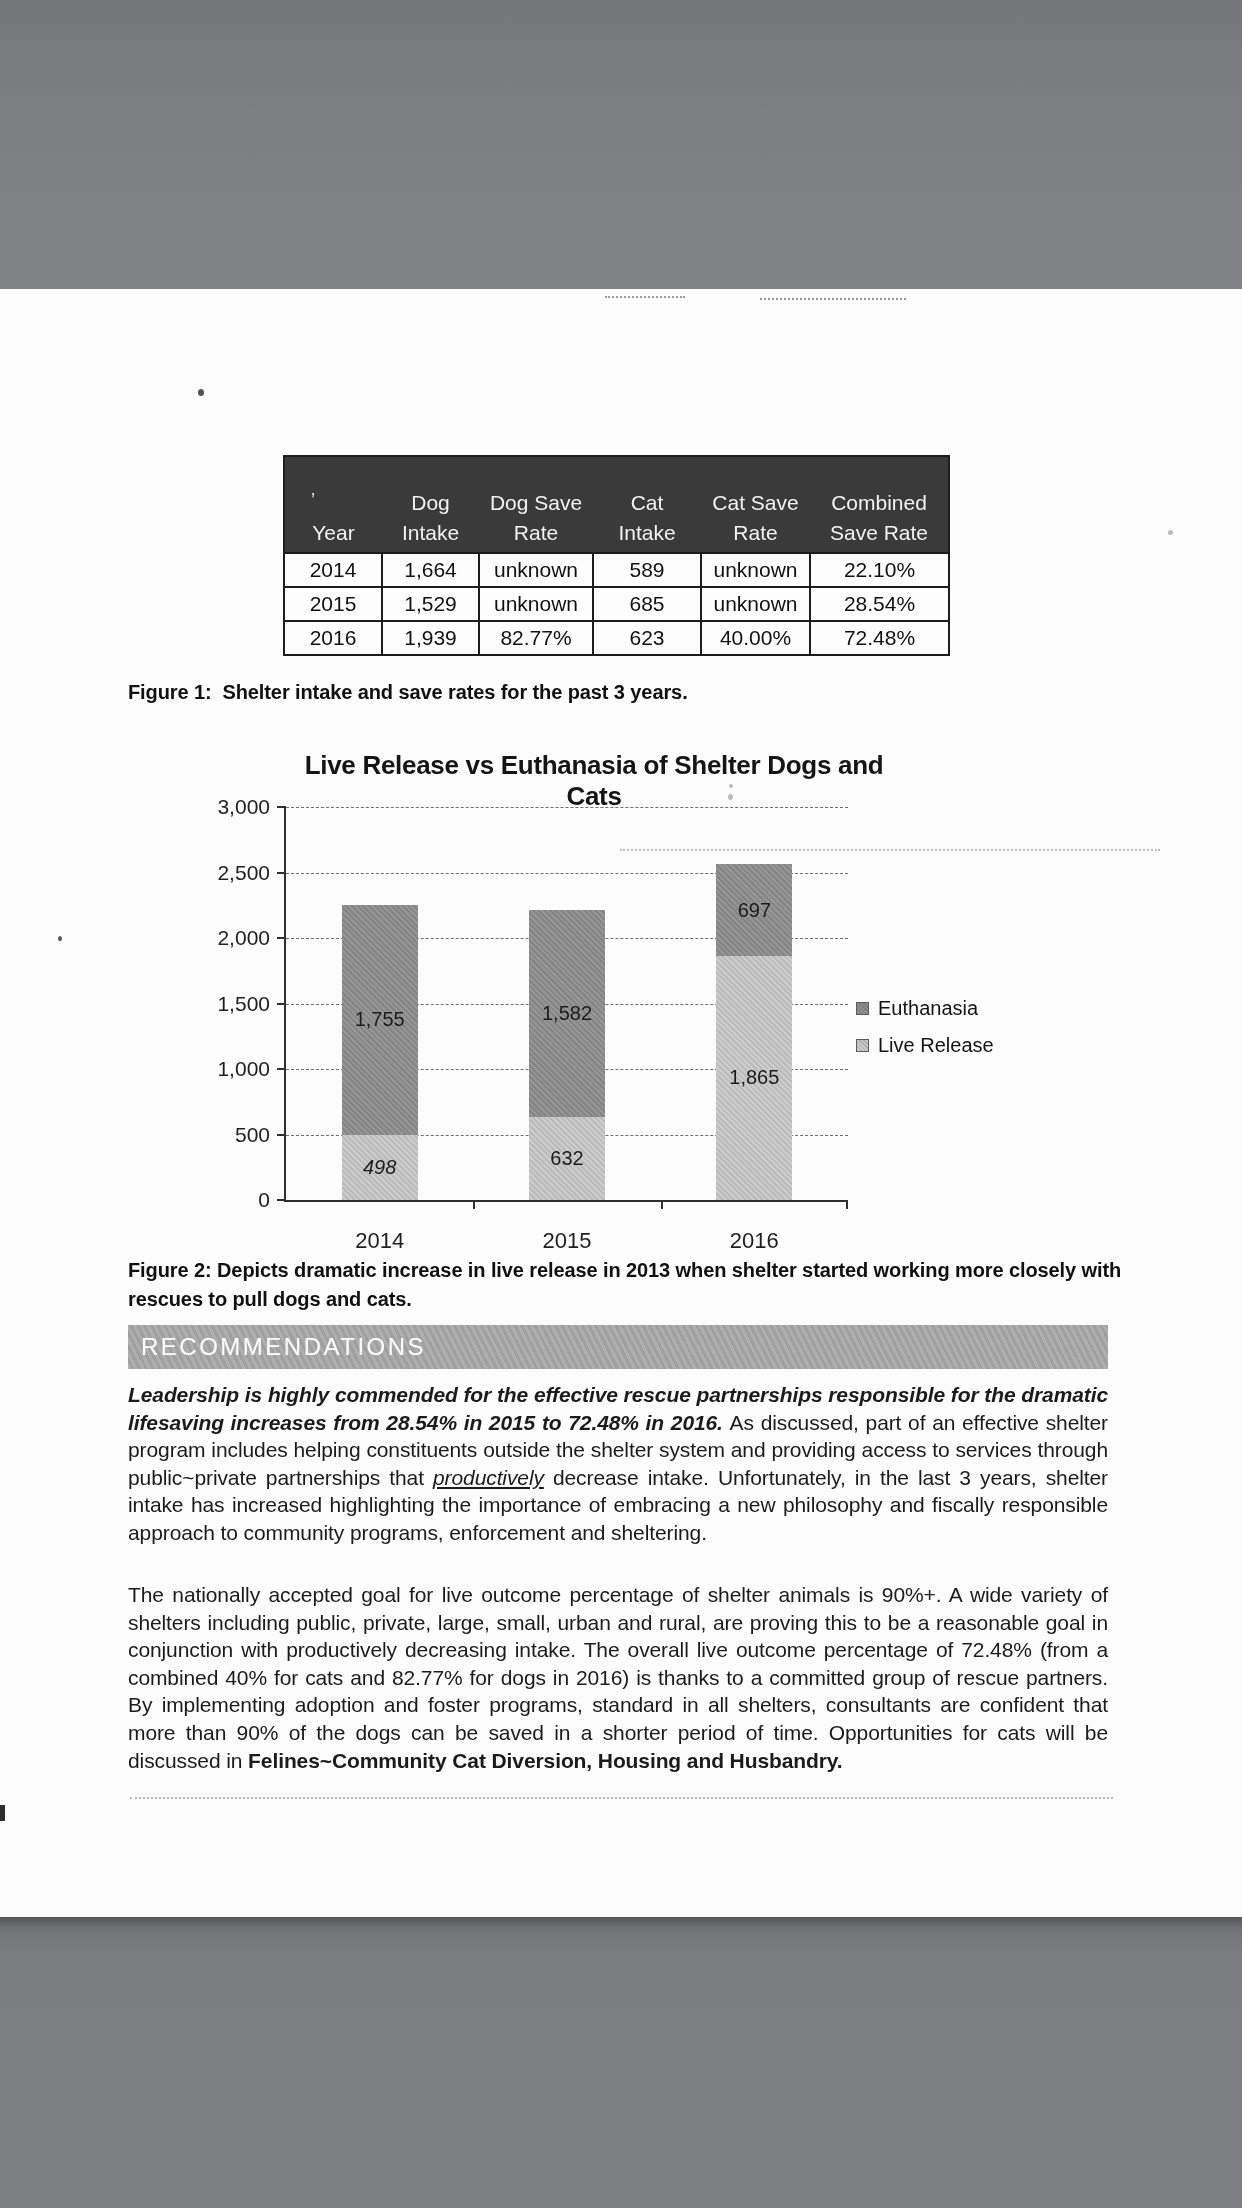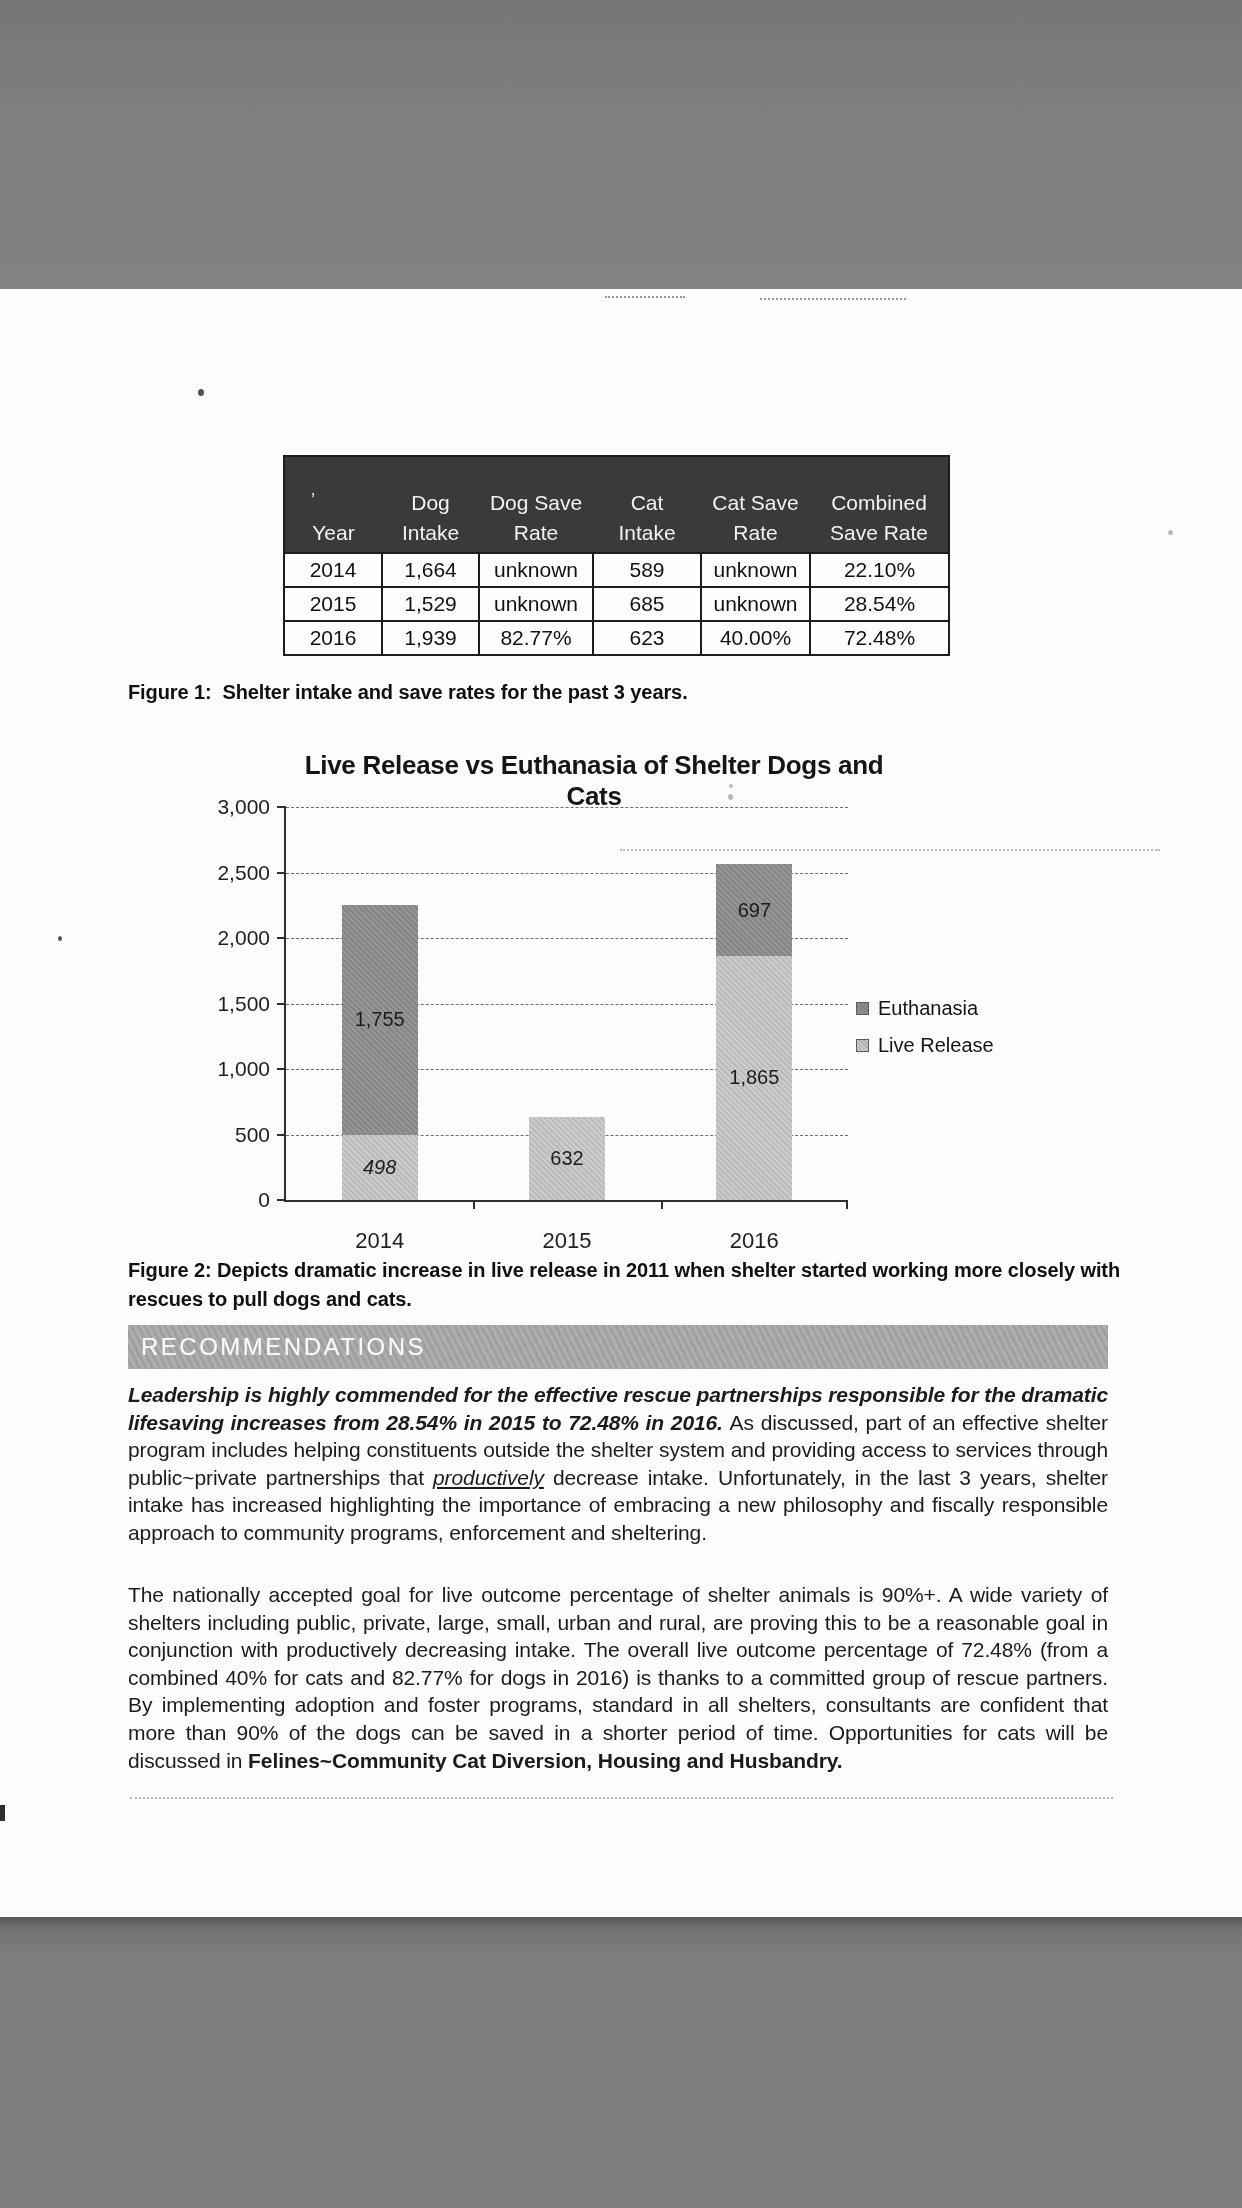--- a/index.html
+++ b/index.html
@@ -185,20 +185,23 @@
       <div class="seg s0" style="left: 55.6667px; bottom: 0px; height: 65.238px; background: repeating-linear-gradient(45deg, rgba(0, 0, 0, 0.07) 0px, rgba(0, 0, 0, 0.07) 2px, rgba(255, 255, 255, 0.06) 2px, rgba(255, 255, 255, 0.06) 4px) rgb(201, 201, 201); font-style: italic;">
         <span class="seglab">498</span>
       </div>
       <div class="seg s1" style="left: 55.6667px; bottom: 65.238px; height: 229.905px; background: repeating-linear-gradient(45deg, rgba(0, 0, 0, 0.07) 0px, rgba(0, 0, 0, 0.07) 2px, rgba(255, 255, 255, 0.06) 2px, rgba(255, 255, 255, 0.06) 4px) rgb(143, 143, 143);">
         <span class="seglab">1,755</span>
       </div>
       <div class="xlab" style="left: 48.6667px;">2014</div>
       <div class="seg s0" style="left: 243px; bottom: 0px; height: 82.792px; background: repeating-linear-gradient(45deg, rgba(0, 0, 0, 0.07) 0px, rgba(0, 0, 0, 0.07) 2px, rgba(255, 255, 255, 0.06) 2px, rgba(255, 255, 255, 0.06) 4px) rgb(201, 201, 201);">
         <span class="seglab">632</span>
       </div>
+      <div class="seg s1" style="left: 243px; bottom: 82.792px; height: 207.242px; background: repeating-linear-gradient(45deg, rgba(0, 0, 0, 0.07) 0px, rgba(0, 0, 0, 0.07) 2px, rgba(255, 255, 255, 0.06) 2px, rgba(255, 255, 255, 0.06) 4px) rgb(143, 143, 143);">
+        <span class="seglab">1,582</span>
+      </div>
       <div class="xlab" style="left: 236px;">2015</div>
       <div class="xtick" style="left: 187.333px;"></div>
       <div class="seg s0" style="left: 430.333px; bottom: 0px; height: 244.315px; background: repeating-linear-gradient(45deg, rgba(0, 0, 0, 0.07) 0px, rgba(0, 0, 0, 0.07) 2px, rgba(255, 255, 255, 0.06) 2px, rgba(255, 255, 255, 0.06) 4px) rgb(201, 201, 201);">
         <span class="seglab">1,865</span>
       </div>
       <div class="seg s1" style="left: 430.333px; bottom: 244.315px; height: 91.307px; background: repeating-linear-gradient(45deg, rgba(0, 0, 0, 0.07) 0px, rgba(0, 0, 0, 0.07) 2px, rgba(255, 255, 255, 0.06) 2px, rgba(255, 255, 255, 0.06) 4px) rgb(143, 143, 143);">
         <span class="seglab">697</span>
       </div>
       <div class="xlab" style="left: 423.333px;">2016</div>
       <div class="xtick" style="left: 374.667px;"></div>
@@ -208,21 +211,21 @@
   <div class="legend-row" style="left:856px;top:708px;">
     <span class="legend-swatch" style="background-color: rgb(143, 143, 143);"></span>
     <span class="legend-label">Euthanasia</span>
   </div>
   <div class="legend-row" style="left:856px;top:745px;">
     <span class="legend-swatch" style="background-color: rgb(201, 201, 201);"></span>
     <span class="legend-label">Live Release</span>
   </div>
 
   <div class="abs caption" style="left:128px;top:967px;width:1000px;">
-    <span>Figure 2: Depicts dramatic increase in live release in 2011 when shelter started working more closely with</span><br>
+    <span>Figure 2: Depicts dramatic increase in live release in 2013 when shelter started working more closely with</span><br>
     <span>rescues to pull dogs and cats.</span>
   </div>
 
   <div class="abs rec-bar" style="left:128px;top:1000px;width:980px;height:44px;margin-top:36px;">RECOMMENDATIONS</div>
 
   <p class="abs bodytext" style="left:128px;top:1092px;width:980px;margin:0;">
     <span class="bi">Leadership is highly commended for the effective rescue partnerships responsible for the dramatic lifesaving increases from 28.54% in 2015 to 72.48% in 2016. </span><span>As discussed, part of an effective shelter program includes helping constituents outside the shelter system and providing access to services through public~private partnerships that </span><span class="i">productively</span><span> decrease intake. Unfortunately, in the last 3 years, shelter intake has increased highlighting the importance of embracing a new philosophy and fiscally responsible approach to community programs, enforcement and sheltering.</span>
   </p>
 
   <p class="abs bodytext" style="left:128px;top:1292px;width:980px;margin:0;">

